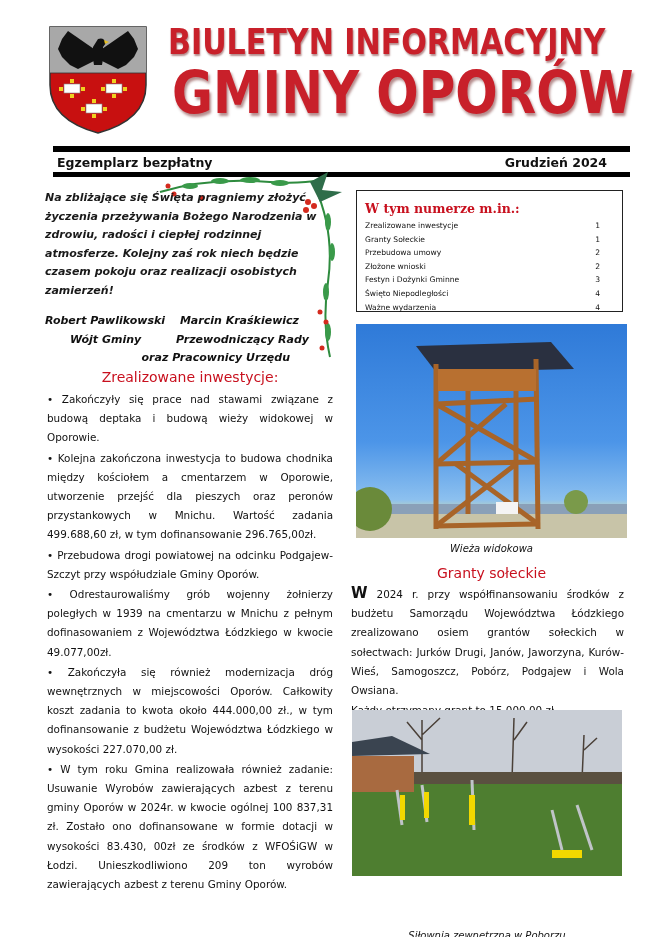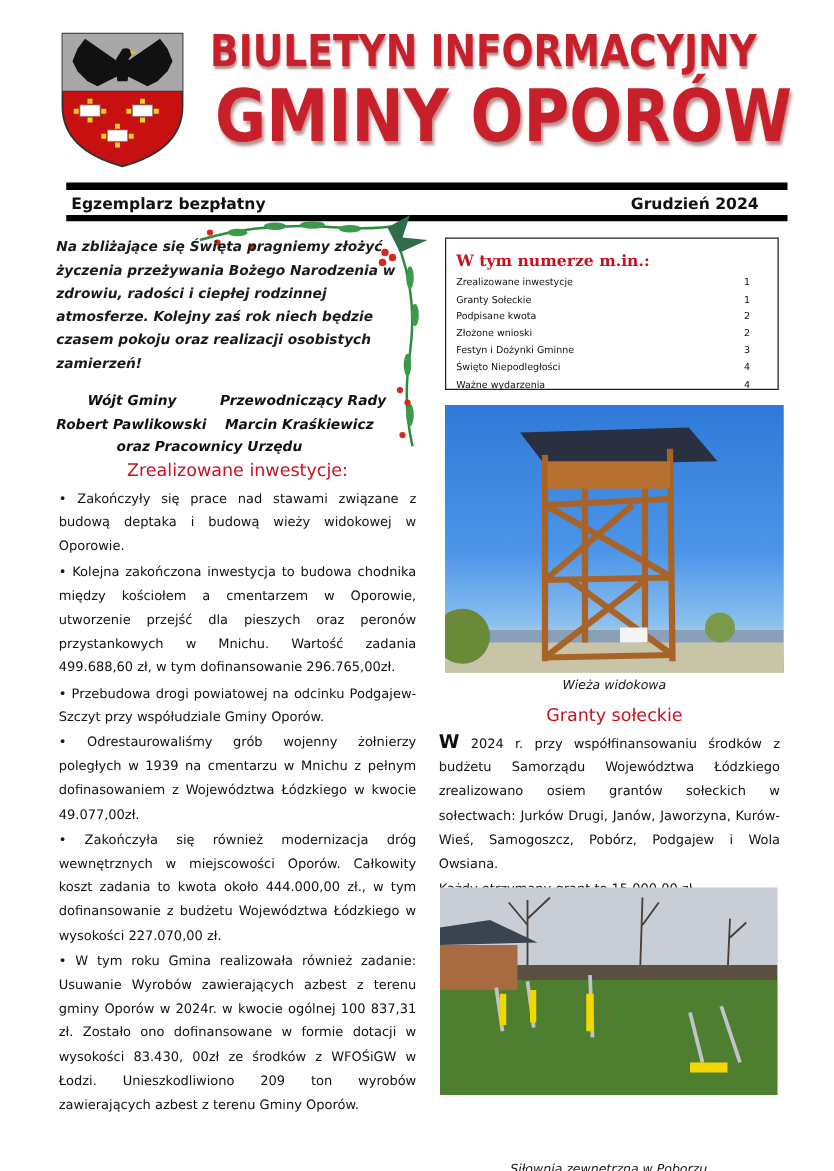--- a/index.html
+++ b/index.html
@@ -97,43 +97,43 @@
       <circle cx="164" cy="34" r="3"></circle>
       <circle cx="156" cy="38" r="3"></circle>
     <circle cx="170" cy="140" r="2.5"></circle>
       <circle cx="176" cy="150" r="2.5"></circle>
       <circle cx="172" cy="176" r="2.5"></circle>
   </g>
 </svg>
 
 <div class="abs greet">Na zbliżające się Święta pragniemy złożyć życzenia przeżywania Bożego Narodzenia w zdrowiu, radości i ciepłej rodzinnej atmosferze. Kolejny zaś rok niech będzie czasem pokoju oraz realizacji osobistych zamierzeń!</div>
 <div class="abs sig">
+  <div class="row" style="padding:0 36px 0 0">
+      <span>Robert Pawlikowski</span>
+      <span>Marcin Kraśkiewicz</span>
+    </div>
   <div class="row" style="padding:0 26px 0 25px">
       <span>Wójt Gminy</span>
       <span>Przewodniczący Rady</span>
     </div>
-  <div class="row" style="padding:0 36px 0 0">
-      <span>Robert Pawlikowski</span>
-      <span>Marcin Kraśkiewicz</span>
-    </div>
-  <div style="text-align:center;padding-right:45px">oraz Pracownicy Urzędu</div>
+  <div style="text-align:right;padding-right:45px">oraz Pracownicy Urzędu</div>
 </div>
 
 <div class="abs toc">
   <h3>W tym numerze m.in.:</h3>
   <div class="item">
       <span>Zrealizowane inwestycje</span>
       <span>1</span>
     </div>
   <div class="item">
       <span>Granty Sołeckie</span>
       <span>1</span>
     </div>
   <div class="item">
-      <span>Podpisane kwota</span>
+      <span>Przebudowa umowy</span>
       <span>2</span>
     </div>
   <div class="item">
       <span>Złożone wnioski</span>
       <span>2</span>
     </div>
   <div class="item">
       <span>Festyn i Dożynki Gminne</span>
       <span>3</span>
     </div>

